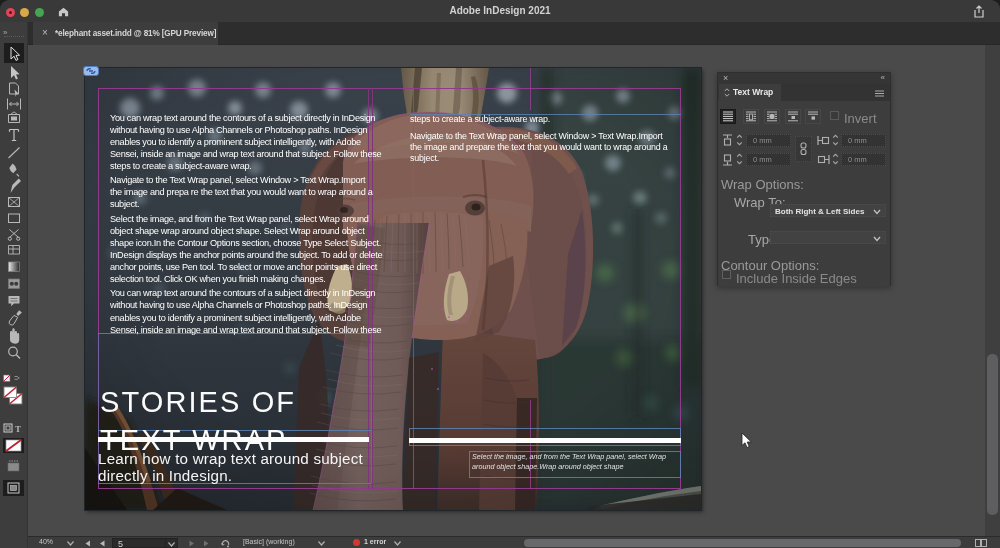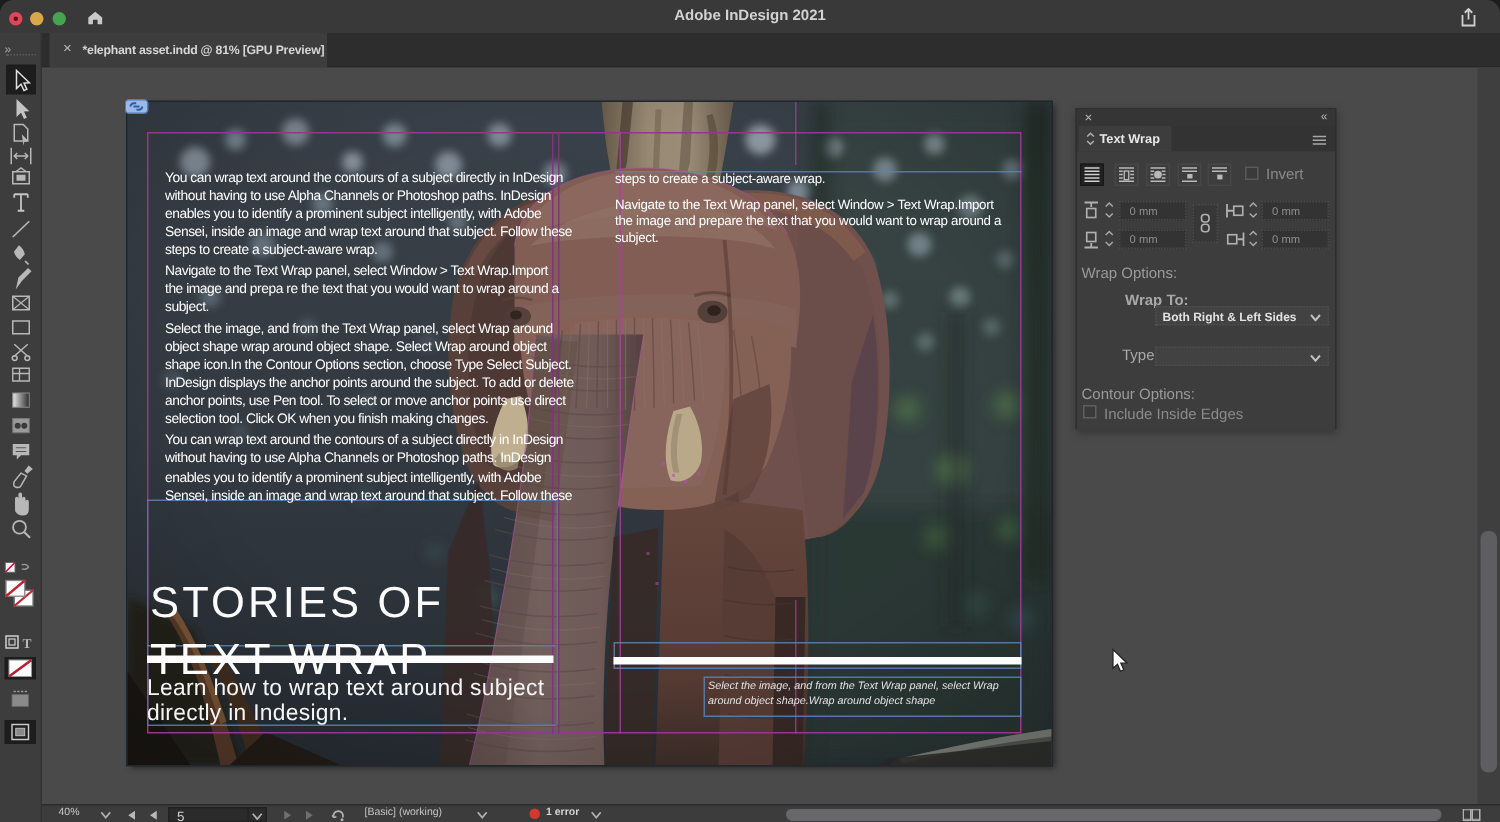--- a/index.html
+++ b/index.html
@@ -41,21 +41,21 @@
     border:1px solid #2e2e2e; box-shadow:0 2px 6px rgba(0,0,0,0.35); }
   #phead { position:absolute; left:0; top:0; width:100%; height:11px; background:#353535; color:#b5b5b5; }
   #ptabs { position:absolute; left:0; top:11px; width:100%; height:17px; background:#333333; }
   #ptab { position:absolute; left:1px; top:0; width:62px; height:17px; background:#3d3d3d; color:#e8e8e8;
     font-size:8.5px; font-weight:bold; }
   #pbody { position:absolute; left:0; top:28px; width:100%; height:186px; background:#3d3d3d; color:#999; }
   .wbtn { position:absolute; top:8px; width:16px; height:15px; border:1px solid #474747; background:#3d3d3d; }
   .wbtn.sel { background:#222; border-color:#191919; }
   .pfield { position:absolute; width:45px; height:13px; background:#333333; border:1px dotted #4b4b4b;
     color:#8f8f8f; font-size:7.5px; line-height:12px; padding-left:6px; }
-  .plabel { font-size:10px; color:#9a9a9a; position:absolute; }
+  .plabel { font-size:13px; color:#9a9a9a; position:absolute; }
   .pdrop { position:absolute; left:52px; width:116px; height:13px; background:#424242; border:1px dotted #4e4e4e; color:#e0e0e0; font-size:8px; }
   .spin { position:absolute; width:9px; height:14px; color:#aaa; }
   
   #statusbar { position:absolute; left:28px; top:536px; width:972px; height:12px; background:#3c3c3c; border-top:1px solid #2b2b2b; color:#c9c9c9; font-size:7px; }
   #statusbar .it { position:absolute; top:1px; }
   #zoomfield { position:absolute; left:84px; top:1px; width:66px; height:10px; background:#2b2b2b; border:1px solid #222; }
   #hsb { position:absolute; left:496px; top:2px; width:437px; height:8px; background:#68686b; border-radius:4px; }
 </style>
 </head>
 <body>
@@ -568,21 +568,21 @@
       <svg style="position:absolute;left:99px;top:53px" width="13" height="11" viewBox="0 0 13 11">
           <path d="M12 1 v9 M12 5.5 h-4" stroke="#b0b0b0" stroke-width="1.2"></path>
           <rect x="1.5" y="2.5" width="6" height="6" fill="none" stroke="#b0b0b0" stroke-width="1.1"></rect>
         </svg>
       <svg class="spin" style="left:113px;top:51px" width="9" height="15" viewBox="0 0 9 15">
           <path d="M2 5 L4.5 2.5 L7 5 M2 10 L4.5 12.5 L7 10" fill="none" stroke="#a8a8a8" stroke-width="1.1"></path>
         </svg>
       <div class="pfield" style="left:123px;top:52px;width:45px;">0 mm</div>
 
       <span class="plabel" style="left:3px;top:76px;">Wrap Options:</span>
-      <span class="plabel" style="left:32px;top:94px;color:#a8a8a8;font-weight:bold;">Wrap To:</span>
+      <span class="plabel" style="left:16px;top:94px;color:#a8a8a8;">Wrap To:</span>
       <div class="pdrop" style="top:103px;">
         <span style="position:absolute;left:4px;top:2px;color:#e2e2e2;font-weight:bold;">Both Right &amp; Left Sides</span>
         <svg style="position:absolute;right:4px;top:4px" width="8" height="6" viewBox="0 0 8 6">
             <path d="M1 1 L4 4.5 L7 1" fill="none" stroke="#c0c0c0" stroke-width="1.3"></path>
           </svg>
       </div>
       <span class="plabel" style="left:3px;top:113px;margin-top:44px;">Contour Options:</span>
       <span class="plabel" style="left:30px;top:131px;color:#a8a8a8;">Type:</span>
       <div class="pdrop" style="top:130px;">
         <svg style="position:absolute;right:4px;top:4px" width="8" height="6" viewBox="0 0 8 6">

